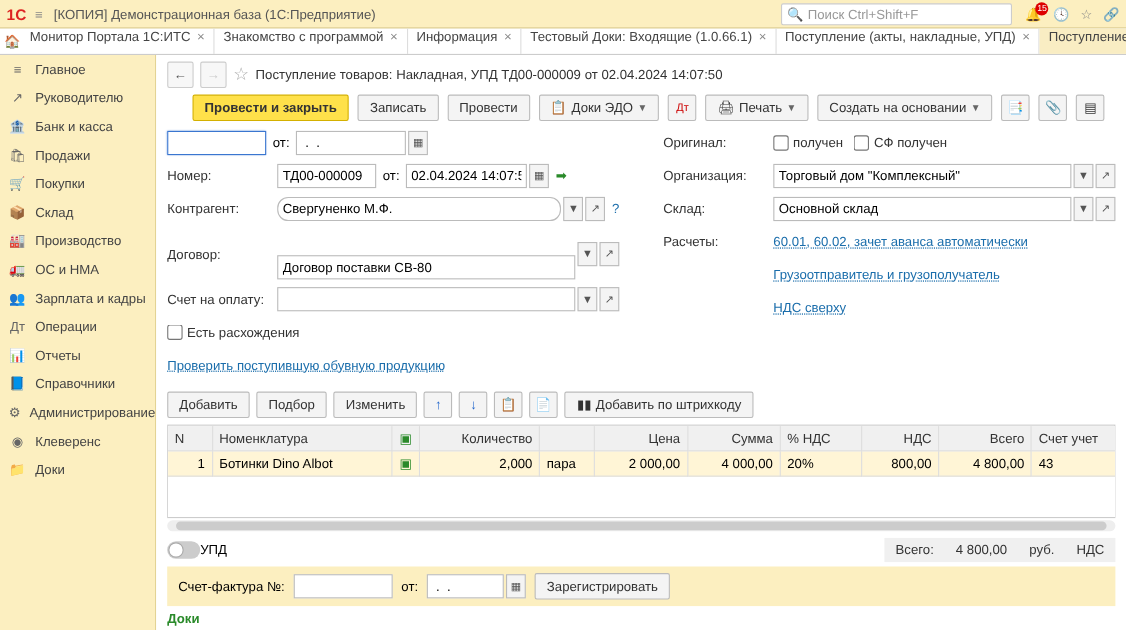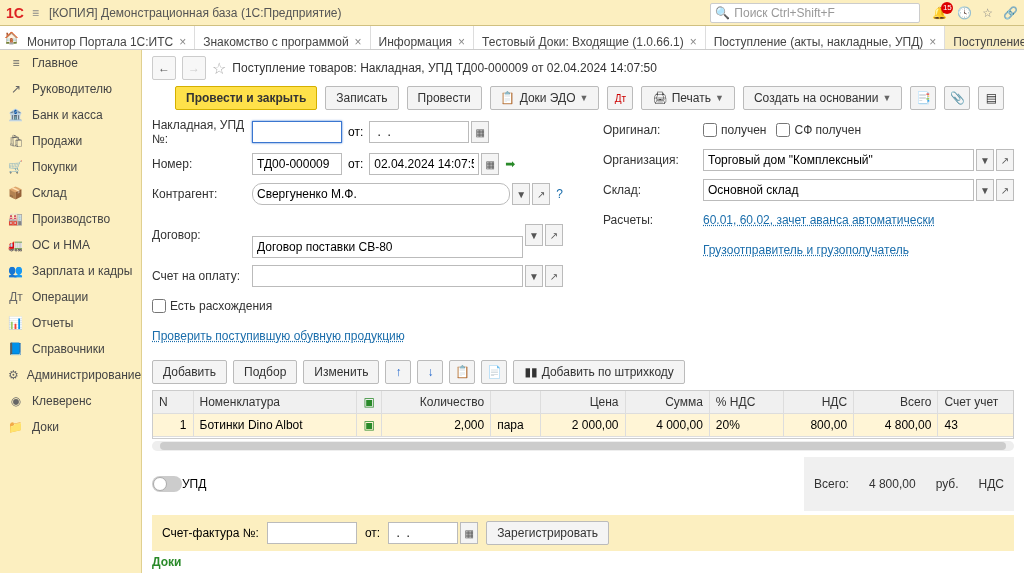--- a/index.html
+++ b/index.html
@@ -12,21 +12,21 @@
 .titlebar .title-text { color: #555; flex: 1; }
 .titlebar .search-box { width: 210px; height: 20px; background: #fff; border: 1px solid #ccc; border-radius: 2px; display: flex; align-items: center; padding: 0 4px; color: #999; }
 .titlebar .search-box .search-icon { margin-right: 4px; }
 .titlebar .tb-icons { display: flex; align-items: center; gap: 10px; margin-left: 12px; color: #888; }
 .titlebar .bell { position: relative; color: #4a4; }
 .titlebar .bell .badge { position: absolute; top: -4px; right: -6px; background: #d00; color: #fff; border-radius: 50%; font-size: 8px; width: 12px; height: 12px; display: flex; align-items: center; justify-content: center; }
 
 
 .tabbar { background: #fff; height: 24px; display: flex; align-items: stretch; border-bottom: 1px solid #ccc; padding-left: 4px; }
 .tabbar .home-icon { width: 24px; display: flex; align-items: center; justify-content: center; color: #888; cursor: pointer; }
-.tabbar .tab { padding: 0 8px; display: flex; align-items: flex-end; border-right: 1px solid #ddd; color: #444; white-space: nowrap; cursor: pointer; }
+.tabbar .tab { padding: 0 8px; display: flex; align-items: flex-start; border-right: 1px solid #ddd; color: #444; white-space: nowrap; cursor: pointer; }
 .tabbar .tab.active { background: #f9edc3; }
 .tabbar .tab .close { margin-left: 6px; color: #888; cursor: pointer; }
 
 
 .main { display: flex; height: calc(573px - 26px - 24px); }
 
 
 .sidebar { width: 142px; background: #fcefc0; border-right: 1px solid #e0d090; overflow-y: auto; }
 .sidebar .item { display: flex; align-items: center; padding: 6px 8px; color: #444; cursor: pointer; gap: 8px; }
 .sidebar .item .icon { width: 16px; text-align: center; color: #666; }
@@ -66,21 +66,21 @@
 table { border-collapse: collapse; width: 100%; min-width: 880px; }
 th, td { border-right: 1px solid #ddd; border-bottom: 1px solid #ddd; padding: 4px 6px; text-align: left; white-space: nowrap; }
 th { background: #f0f0f0; color: #333; font-weight: normal; }
 tbody tr { background: #fff5d6; }
 td.num, th.num { text-align: right; }
 
 
 .footer-row { display: flex; align-items: center; margin-top: 6px; }
 .toggle { width: 30px; height: 16px; background: #ccc; border-radius: 8px; position: relative; cursor: pointer; }
 .toggle::after { content: ''; position: absolute; width: 14px; height: 14px; background: #fff; border-radius: 50%; top: 1px; left: 1px; border: 1px solid #aaa; box-sizing: border-box; }
-.total-box { margin-left: auto; background: #f0f0f0; padding: 20px 10px; display: flex; gap: 20px; color: #333; }
+.total-box { margin-left: auto; background: #f0f0f0; padding: 4px 10px; display: flex; gap: 20px; color: #333; }
 
 .invoice-row { background: #fcefc0; padding: 6px 10px; display: flex; align-items: center; gap: 8px; margin-top: 4px; }
 .doki-label { color: #2a8a2a; font-weight: bold; padding: 4px 0; }
 
 .green-icon { color: #2a8a2a; }
 .scroll-dummy { height: 10px; background: #eee; border-radius: 5px; margin-top: 2px; position: relative; }
 .scroll-dummy::after { content: ''; position: absolute; left: 8px; right: 8px; top: 1px; bottom: 1px; background: #ccc; border-radius: 4px; }
 </style>
 </head>
 <body>
@@ -223,21 +223,20 @@
           <span class="caret">▼</span>
         </div>
       <div class="btn icon-btn">📑</div>
       <div class="btn icon-btn">📎</div>
       <div class="btn icon-btn">▤</div>
     </div>
 
     <div class="form-area">
       <div class="form-col">
         <div class="form-row">
-          <span class="lbl">Накладная, УПД №:</span>
           <input class="text-input focused" style="width: 90px;" value="">
           <span style="margin:0 6px">от:</span>
           <div class="input-grp">
             <input class="text-input" style="width: 100px;" value=" .  .    ">
             <div class="mini-btn">▦</div>
           </div>
         </div>
         <div class="form-row">
           <span class="lbl">Номер:</span>
           <input class="text-input" style="width: 90px;" value="ТД00-000009">
@@ -312,20 +311,24 @@
             <div class="mini-btn">↗</div>
           </div>
         </div>
         <div class="form-row">
           <span class="lbl">Расчеты:</span>
           <span class="link-text">60.01, 60.02, зачет аванса автоматически</span>
         </div>
         <div class="form-row">
           <span class="lbl"></span>
           <span class="link-text">Грузоотправитель и грузополучатель</span>
+        </div>
+        <div class="form-row">
+          <span class="lbl"></span>
+          <span class="link-text">НДС сверху</span>
         </div>
       </div>
     </div>
 
     <div class="tbl-toolbar">
       <div class="btn">Добавить</div>
       <div class="btn">Подбор</div>
       <div class="btn">Изменить</div>
       <div class="btn icon-btn" style="color:#26c">↑</div>
       <div class="btn icon-btn" style="color:#26c">↓</div>

